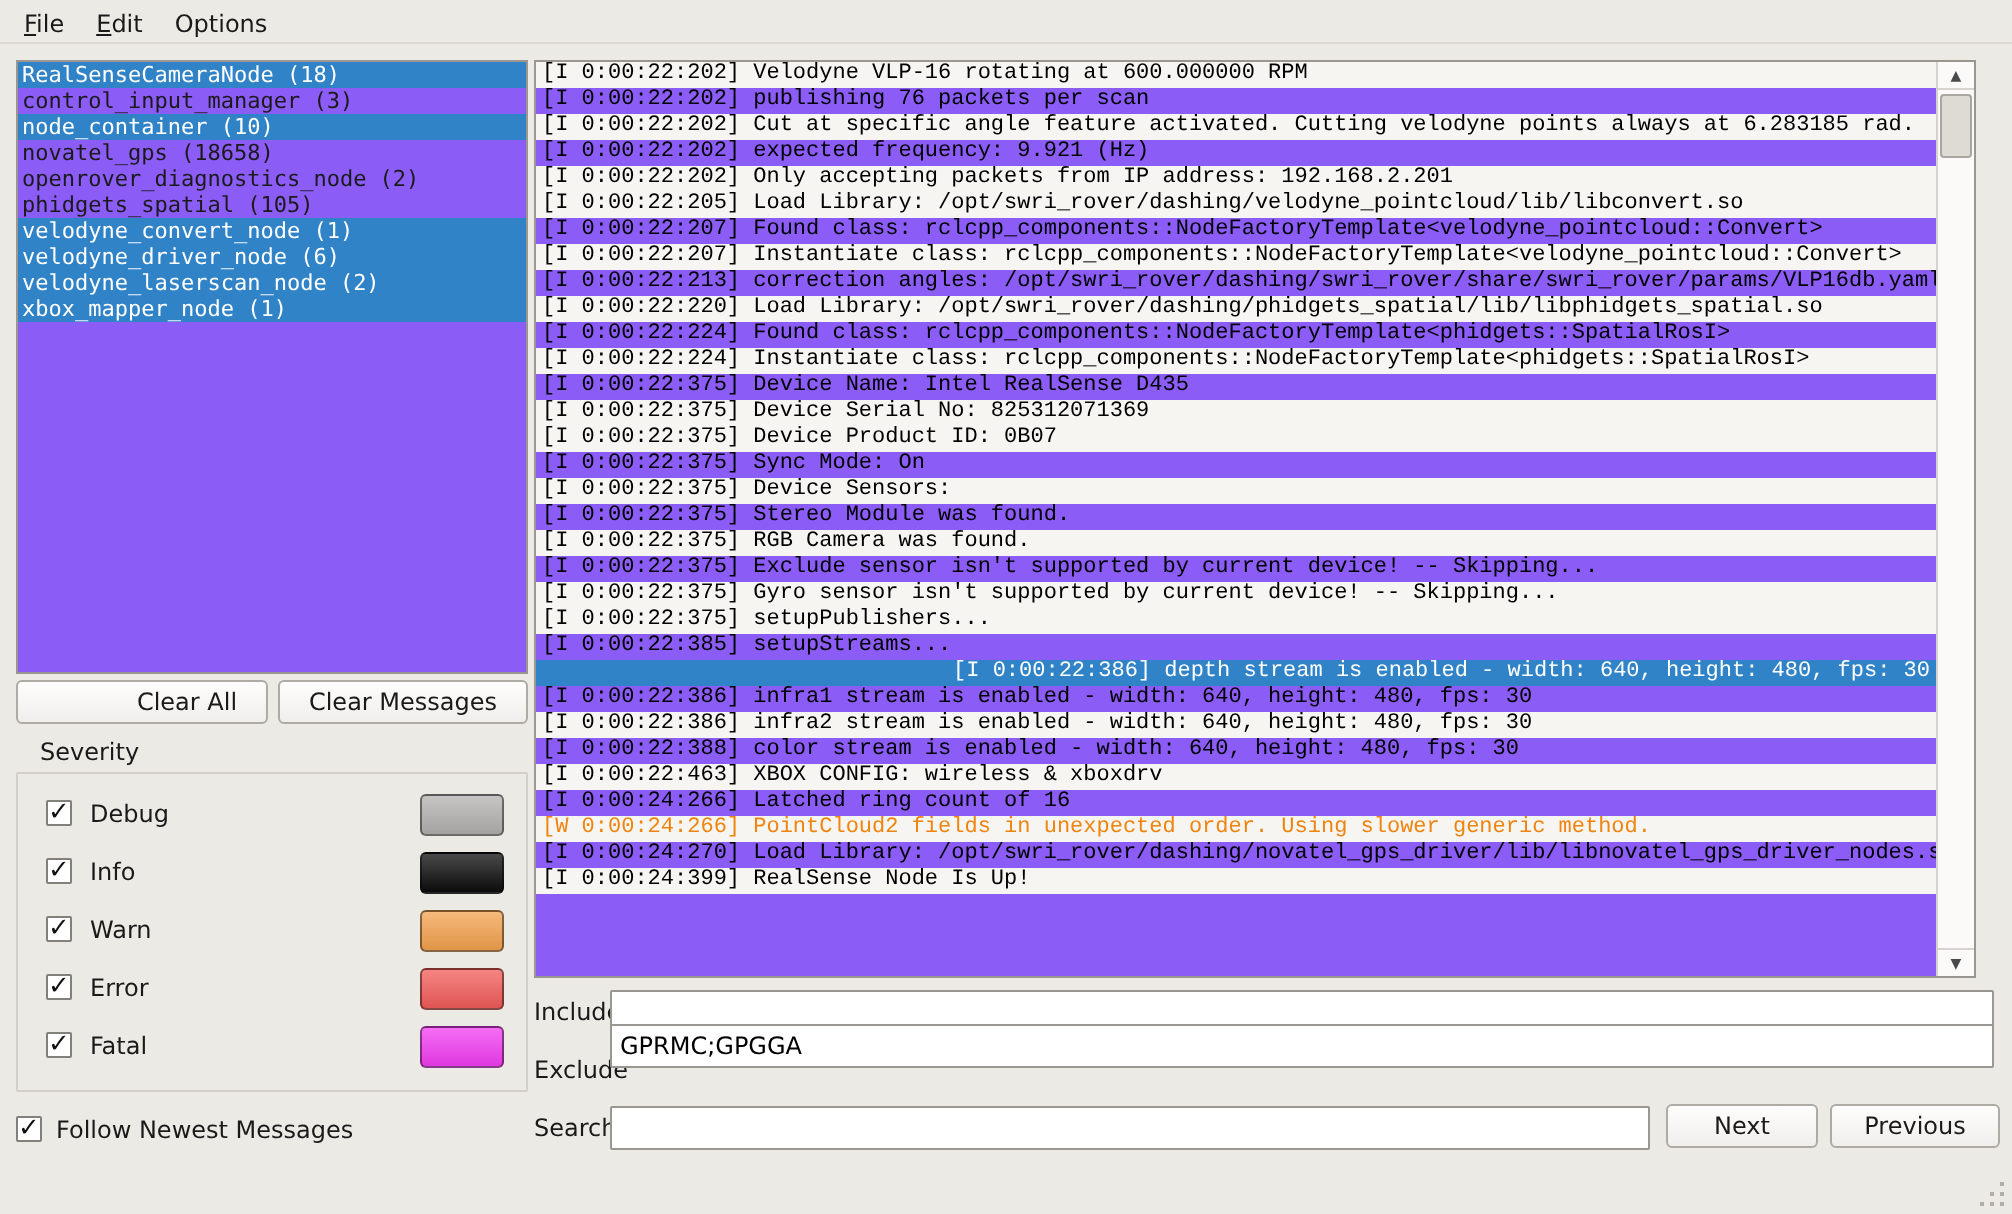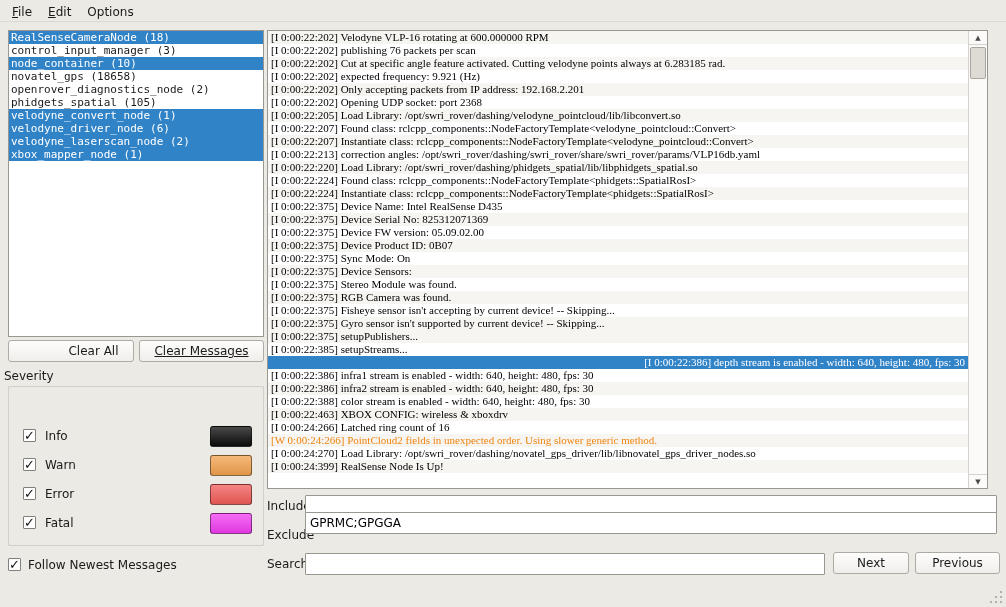--- a/index.html
+++ b/index.html
@@ -14,34 +14,34 @@
   }
   
   .menubar {
     position:absolute; left:0; top:0; width:1006px; height:22px;
     display:flex; align-items:flex-end; padding-left:4px;
     border-bottom:1px solid #dcd9d4; background:#eceae5;
   }
   .menu-item { padding:2px 8px; cursor:default; }
   .menu-item u { text-decoration:underline; }
   
-  .sunken { background:#ffffff; border:1px solid #9a9791; }
+  .sunken { background:#8b5cf6; border:1px solid #9a9791; }
   .node-list { position:absolute; left:8px; top:30px; width:256px; height:307px; overflow:hidden; }
   .node-row {
     height:13px; line-height:13px; padding:0 2px;
     font-family:"DejaVu Sans Mono", monospace; font-size:11px;
     white-space:nowrap; overflow:hidden;
   }
   .node-row.selected { background:var(--sel); color:#ffffff; }
   
   .log-panel { position:absolute; left:267px; top:30px; width:721px; height:459px; overflow:hidden; }
   .log-rows { position:absolute; left:0; top:0; right:19px; bottom:0; overflow:hidden; }
   .log-row {
     height:13px; line-height:13px; padding:0 3px;
-    font-family:Liberation Serif, serif; font-size:11px;
+    font-family:Liberation Mono, monospace; font-size:11px;
     white-space:nowrap; overflow:hidden; color:#000;
   }
   .log-row.even { background:#f7f5f2; }
   .log-row.warn { color:var(--warn); }
   .log-row.selected { background:var(--sel); color:#ffffff;text-align:right; }
   
   .vscroll {
     position:absolute; top:0; right:0; width:19px; height:100%;
     background:#fbfaf9; border-left:1px solid #d6d3ce;
   }
@@ -53,25 +53,25 @@
     background:#dedbd5; border:1px solid #a9a6a0; border-radius:2px; }
   
   .btn {
     position:absolute; height:22px;
     background:linear-gradient(#fdfdfc,#f0eeeb);
     border:1px solid #aeaba5; border-radius:3px;
     font-family:"DejaVu Sans", sans-serif; font-size:12px; color:#1a1a1a;
     text-align:center; line-height:20px; cursor:default;
   }
   #btn-clear-all { left:8px;  top:340px; width:126px;padding-left:45px; }
-  #btn-clear-messages { left:139px; top:340px; width:125px;text-decoration:underline; }
+  #btn-clear-messages { left:139px; top:340px; width:125px; }
   #btn-next { left:833px; top:552px; width:76px; }
   #btn-previous { left:915px; top:552px; width:85px; }
   
-  #severity-title { position:absolute; left:4px; top:369px;text-align:right; }
+  #severity-title { position:absolute; left:20px; top:369px;text-align:right; }
   .severity-frame {
     position:absolute; left:8px; top:386px; width:256px; height:160px;
     border:1px solid #d2cfc9; border-radius:1px;
   }
   .sev-row { position:absolute; left:0; width:100%; height:22px; }
   .sev-label { position:absolute; left:36px; top:3px; }
   .swatch {
     position:absolute; right:11px; top:0; width:42px; height:21px;
     border:1px solid rgba(0,0,0,0.45); border-radius:3px;
     background-image:linear-gradient(rgba(255,255,255,0.25), rgba(0,0,0,0.08));
@@ -123,20 +123,25 @@
     <div class="node-row selected">velodyne_driver_node (6)</div>
     <div class="node-row selected">velodyne_laserscan_node (2)</div>
     <div class="node-row selected">xbox_mapper_node (1)</div>
   </div>
 
 <div class="btn" id="btn-clear-all">Clear All</div>
 <div class="btn" id="btn-clear-messages">Clear Messages</div>
 
 <div id="severity-title">Severity</div>
 <div class="severity-frame" id="severity-frame">
+    <div class="sev-row" style="top: 10px;">
+      <div class="checkbox checked"></div>
+      <div class="sev-label">Debug</div>
+      <div class="swatch" style="background-color: rgb(179, 177, 175);"></div>
+    </div>
     <div class="sev-row" style="top: 68px;">
       <div class="checkbox checked"></div>
       <div class="sev-label">Warn</div>
       <div class="swatch" style="background-color: rgb(242, 162, 78);"></div>
     </div>
     <div class="sev-row" style="top: 39px;">
       <div class="checkbox checked"></div>
       <div class="sev-label">Info</div>
       <div class="swatch" style="background-color: rgb(12, 12, 12);"></div>
     </div>
@@ -155,37 +160,35 @@
 <div class="checkbox checked" id="follow-checkbox"></div>
 <div id="follow-label">Follow Newest Messages</div>
 
 <div class="log-panel sunken">
   <div class="log-rows" id="log-rows">
       <div class="log-row even">[I 0:00:22:202] Velodyne VLP-16 rotating at 600.000000 RPM</div>
       <div class="log-row">[I 0:00:22:202] publishing 76 packets per scan</div>
       <div class="log-row even">[I 0:00:22:202] Cut at specific angle feature activated. Cutting velodyne points always at 6.283185 rad.</div>
       <div class="log-row">[I 0:00:22:202] expected frequency: 9.921 (Hz)</div>
       <div class="log-row even">[I 0:00:22:202] Only accepting packets from IP address: 192.168.2.201</div>
-      <div class="log-row">[I 0:00:22:202] Opening UDP socket: port 2368</div>
       <div class="log-row even">[I 0:00:22:205] Load Library: /opt/swri_rover/dashing/velodyne_pointcloud/lib/libconvert.so</div>
       <div class="log-row">[I 0:00:22:207] Found class: rclcpp_components::NodeFactoryTemplate&lt;velodyne_pointcloud::Convert&gt;</div>
       <div class="log-row even">[I 0:00:22:207] Instantiate class: rclcpp_components::NodeFactoryTemplate&lt;velodyne_pointcloud::Convert&gt;</div>
       <div class="log-row">[I 0:00:22:213] correction angles: /opt/swri_rover/dashing/swri_rover/share/swri_rover/params/VLP16db.yaml</div>
       <div class="log-row even">[I 0:00:22:220] Load Library: /opt/swri_rover/dashing/phidgets_spatial/lib/libphidgets_spatial.so</div>
       <div class="log-row">[I 0:00:22:224] Found class: rclcpp_components::NodeFactoryTemplate&lt;phidgets::SpatialRosI&gt;</div>
       <div class="log-row even">[I 0:00:22:224] Instantiate class: rclcpp_components::NodeFactoryTemplate&lt;phidgets::SpatialRosI&gt;</div>
       <div class="log-row">[I 0:00:22:375] Device Name: Intel RealSense D435</div>
       <div class="log-row even">[I 0:00:22:375] Device Serial No: 825312071369</div>
-      <div class="log-row">[I 0:00:22:375] Device FW version: 05.09.02.00</div>
       <div class="log-row even">[I 0:00:22:375] Device Product ID: 0B07</div>
       <div class="log-row">[I 0:00:22:375] Sync Mode: On</div>
       <div class="log-row even">[I 0:00:22:375] Device Sensors:</div>
       <div class="log-row">[I 0:00:22:375] Stereo Module was found.</div>
       <div class="log-row even">[I 0:00:22:375] RGB Camera was found.</div>
-      <div class="log-row">[I 0:00:22:375] Fisheye sensor isn't accepting by current device! -- Skipping...</div>
+      <div class="log-row">[I 0:00:22:375] Exclude sensor isn't supported by current device! -- Skipping...</div>
       <div class="log-row even">[I 0:00:22:375] Gyro sensor isn't supported by current device! -- Skipping...</div>
       <div class="log-row even">[I 0:00:22:375] setupPublishers...</div>
       <div class="log-row">[I 0:00:22:385] setupStreams...</div>
       <div class="log-row even selected">[I 0:00:22:386] depth stream is enabled - width: 640, height: 480, fps: 30</div>
       <div class="log-row">[I 0:00:22:386] infra1 stream is enabled - width: 640, height: 480, fps: 30</div>
       <div class="log-row even">[I 0:00:22:386] infra2 stream is enabled - width: 640, height: 480, fps: 30</div>
       <div class="log-row">[I 0:00:22:388] color stream is enabled - width: 640, height: 480, fps: 30</div>
       <div class="log-row even">[I 0:00:22:463] XBOX CONFIG: wireless &amp; xboxdrv</div>
       <div class="log-row">[I 0:00:24:266] Latched ring count of 16</div>
       <div class="log-row even warn">[W 0:00:24:266] PointCloud2 fields in unexpected order. Using slower generic method.</div>

